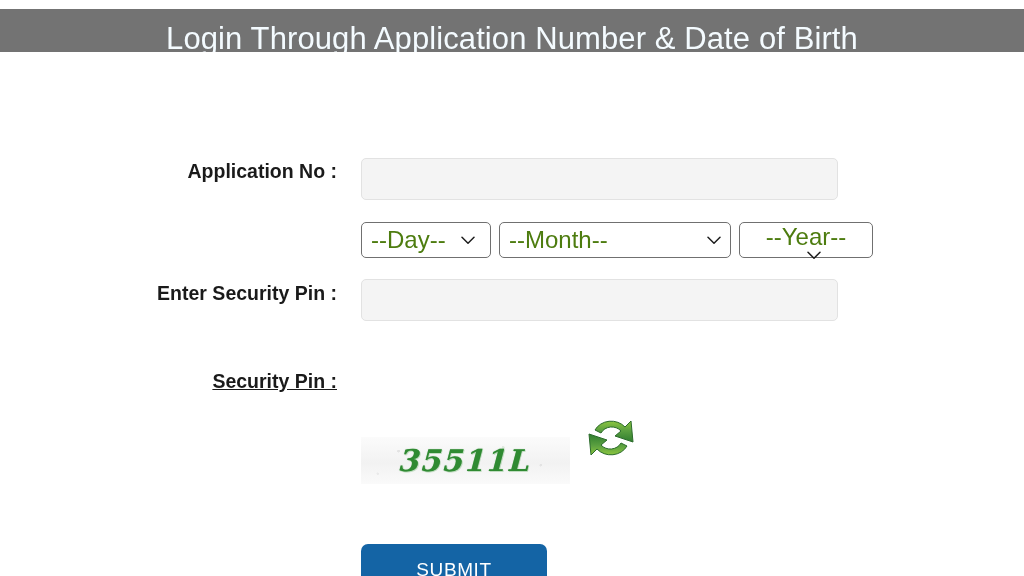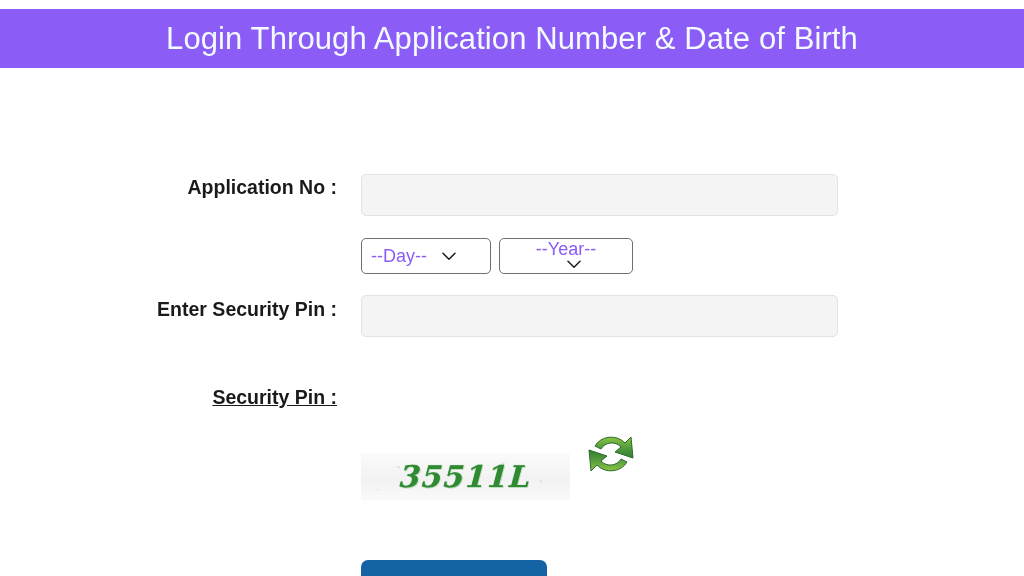--- a/index.html
+++ b/index.html
@@ -15,40 +15,40 @@
     position: relative;
   }
 
   
   .header-bar {
     position: absolute;
     left: 0;
     top: 9px;
     width: 1024px;
     height: 59px;
-    background: #8b5cf6;
+    background: #737373;
     box-sizing: border-box;
     display: flex;
     align-items: center;
     justify-content: center;
   }
   .header-title {
     color: #f4fbff;
     font-size: 31px;
     font-weight: 400;
     letter-spacing: 0.1px;
     white-space: nowrap;
     font-family: "Liberation Sans", sans-serif;
   }
 
   
   .form-area {
     position: absolute;
     left: 0;
-    top: 68px;
+    top: 52px;
     width: 1024px;
     height: 508px;
     background: #ffffff;
   }
 
   .field-label {
     position: absolute;
     right: 687px; 
     text-align: right;
     font-size: 19.5px;
@@ -86,22 +86,22 @@
   .dob-select {
     position: relative;
     height: 36px;
     background: #ffffff;
     border: 1px solid #707070;
     border-radius: 5px;
     box-sizing: border-box;
     display: flex;
     align-items: center;
     padding: 0 9px;
-    font-size: 18px;
-    color: #8b5cf6;
+    font-size: 24px;
+    color: #4d7c0f;
     font-family: "Liberation Sans", sans-serif;
     cursor: pointer;
     white-space: nowrap;
   }
   .dob-select .sel-text { flex: 0 0 auto; }
   .dob-select.day   { width: 130px; }
   .dob-select.month { width: 232px; }
   .dob-select.year  { width: 134px; flex-direction: column; }
   .dob-select.month .sel-text { flex: 1 1 auto; }
 
@@ -192,20 +192,28 @@
   <div class="dob-group" style="top:170px;">
     <div class="dob-select day">
       <span class="sel-text">--Day--</span>
       <span class="chev">
         <svg width="14" height="9" viewBox="0 0 14 9" aria-hidden="true">
           <path d="M1 1.3 L7 7.2 L13 1.3" fill="none" stroke="#1c1c1c" stroke-width="1.5" stroke-linecap="round" stroke-linejoin="round"></path>
         </svg>
       </span>
     </div>
 
+    <div class="dob-select month">
+      <span class="sel-text">--Month--</span>
+      <span class="chev">
+        <svg width="14" height="9" viewBox="0 0 14 9" aria-hidden="true">
+          <path d="M1 1.3 L7 7.2 L13 1.3" fill="none" stroke="#1c1c1c" stroke-width="1.5" stroke-linecap="round" stroke-linejoin="round"></path>
+        </svg>
+      </span>
+    </div>
 
     <div class="dob-select year">
       <span class="sel-text">--Year--</span>
       <span class="chev">
         <svg width="14" height="9" viewBox="0 0 14 9" aria-hidden="true">
           <path d="M1 1.3 L7 7.2 L13 1.3" fill="none" stroke="#1c1c1c" stroke-width="1.5" stroke-linecap="round" stroke-linejoin="round"></path>
         </svg>
       </span>
     </div>
   </div>

